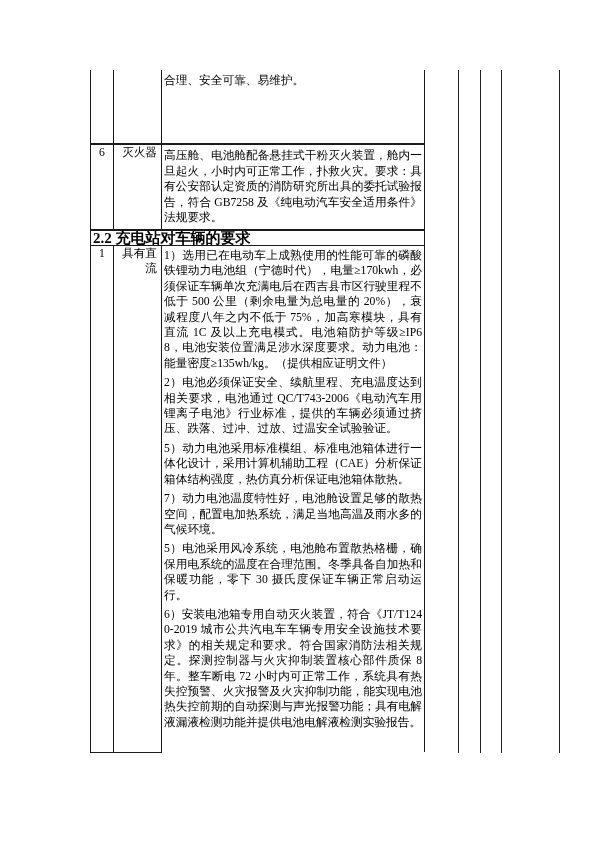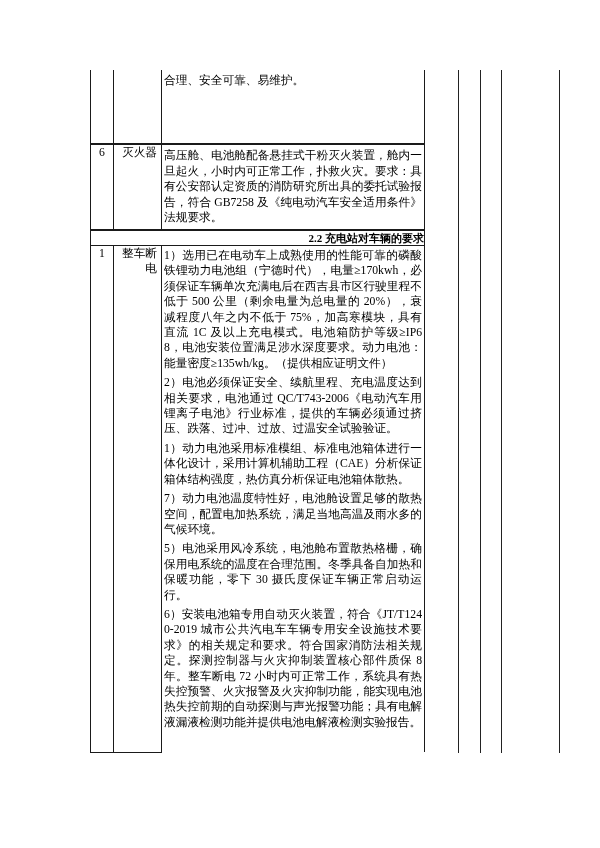--- a/index.html
+++ b/index.html
@@ -39,26 +39,25 @@
   .c-desc {
     text-align:justify;
     text-justify:inter-character;
     word-break:break-all;
     padding:0 2px !important;
   }
   .cont-text { padding-top:3px; }
   tr.r-ext .c-desc { vertical-align:middle; }
   .c-header {
     font-weight:bold;
-    font-size:11px;
+    font-size:15px;
     line-height:14px;
     padding:0 0 0 2px !important;
     vertical-align:middle;
     white-space:nowrap;
-    text-align:right;
   }
   .desc-inner { height:504px; padding-top:2px; overflow:hidden; }
   .desc-inner p { margin:0 0 4px 0; }
 
   .vline {
     position:absolute; top:70px; height:683px; width:1px;
     background:#222;
   }
 </style>
 </head>
@@ -83,26 +82,26 @@
     <tr class="r-ext">
       <td class="c-no">6</td>
       <td class="c-name">灭火器</td>
       <td class="c-desc">高压舱、电池舱配备悬挂式干粉灭火装置，舱内一旦起火，小时内可正常工作，扑救火灾。要求：具有公安部认定资质的消防研究所出具的委托试验报告，符合 GB7258 及《纯电动汽车安全适用条件》法规要求。</td>
     </tr>
     <tr class="r-head">
       <td class="c-header" colspan="3">2.2 充电站对车辆的要求</td>
     </tr>
     <tr class="r-bat">
       <td class="c-no bb">1</td>
-      <td class="c-name bb">整车断电</td>
+      <td class="c-name bb">具有直流</td>
       <td class="c-desc">
         <div class="desc-inner">
           <p>1）选用已在电动车上成熟使用的性能可靠的磷酸铁锂动力电池组（宁德时代），电量≥170kwh，必须保证车辆单次充满电后在西吉县市区行驶里程不低于 500 公里（剩余电量为总电量的 20%），衰减程度八年之内不低于 75%，加高寒模块，具有直流 1C 及以上充电模式。电池箱防护等级≥IP68，电池安装位置满足涉水深度要求。动力电池：能量密度≥135wh/kg。（提供相应证明文件）</p>
           <p>2）电池必须保证安全、续航里程、充电温度达到相关要求，电池通过 QC/T743-2006《电动汽车用锂离子电池》行业标准，提供的车辆必须通过挤压、跌落、过冲、过放、过温安全试验验证。</p>
-          <p>1）动力电池采用标准模组、标准电池箱体进行一体化设计，采用计算机辅助工程（CAE）分析保证箱体结构强度，热仿真分析保证电池箱体散热。</p>
+          <p>5）动力电池采用标准模组、标准电池箱体进行一体化设计，采用计算机辅助工程（CAE）分析保证箱体结构强度，热仿真分析保证电池箱体散热。</p>
           <p>7）动力电池温度特性好，电池舱设置足够的散热空间，配置电加热系统，满足当地高温及雨水多的气候环境。</p>
           <p>5）电池采用风冷系统，电池舱布置散热格栅，确保用电系统的温度在合理范围。冬季具备自加热和保暖功能，零下 30 摄氏度保证车辆正常启动运行。</p>
           <p>6）安装电池箱专用自动灭火装置，符合《JT/T1240-2019 城市公共汽电车车辆专用安全设施技术要求》的相关规定和要求。符合国家消防法相关规定。探测控制器与火灾抑制装置核心部件质保 8 年。整车断电 72 小时内可正常工作，系统具有热失控预警、火灾报警及火灾抑制功能，能实现电池热失控前期的自动探测与声光报警功能；具有电解液漏液检测功能并提供电池电解液检测实验报告。</p>
         </div>
       </td>
     </tr>
   </tbody>
     </table>
 
   <div class="vline" style="left:458px"></div>

